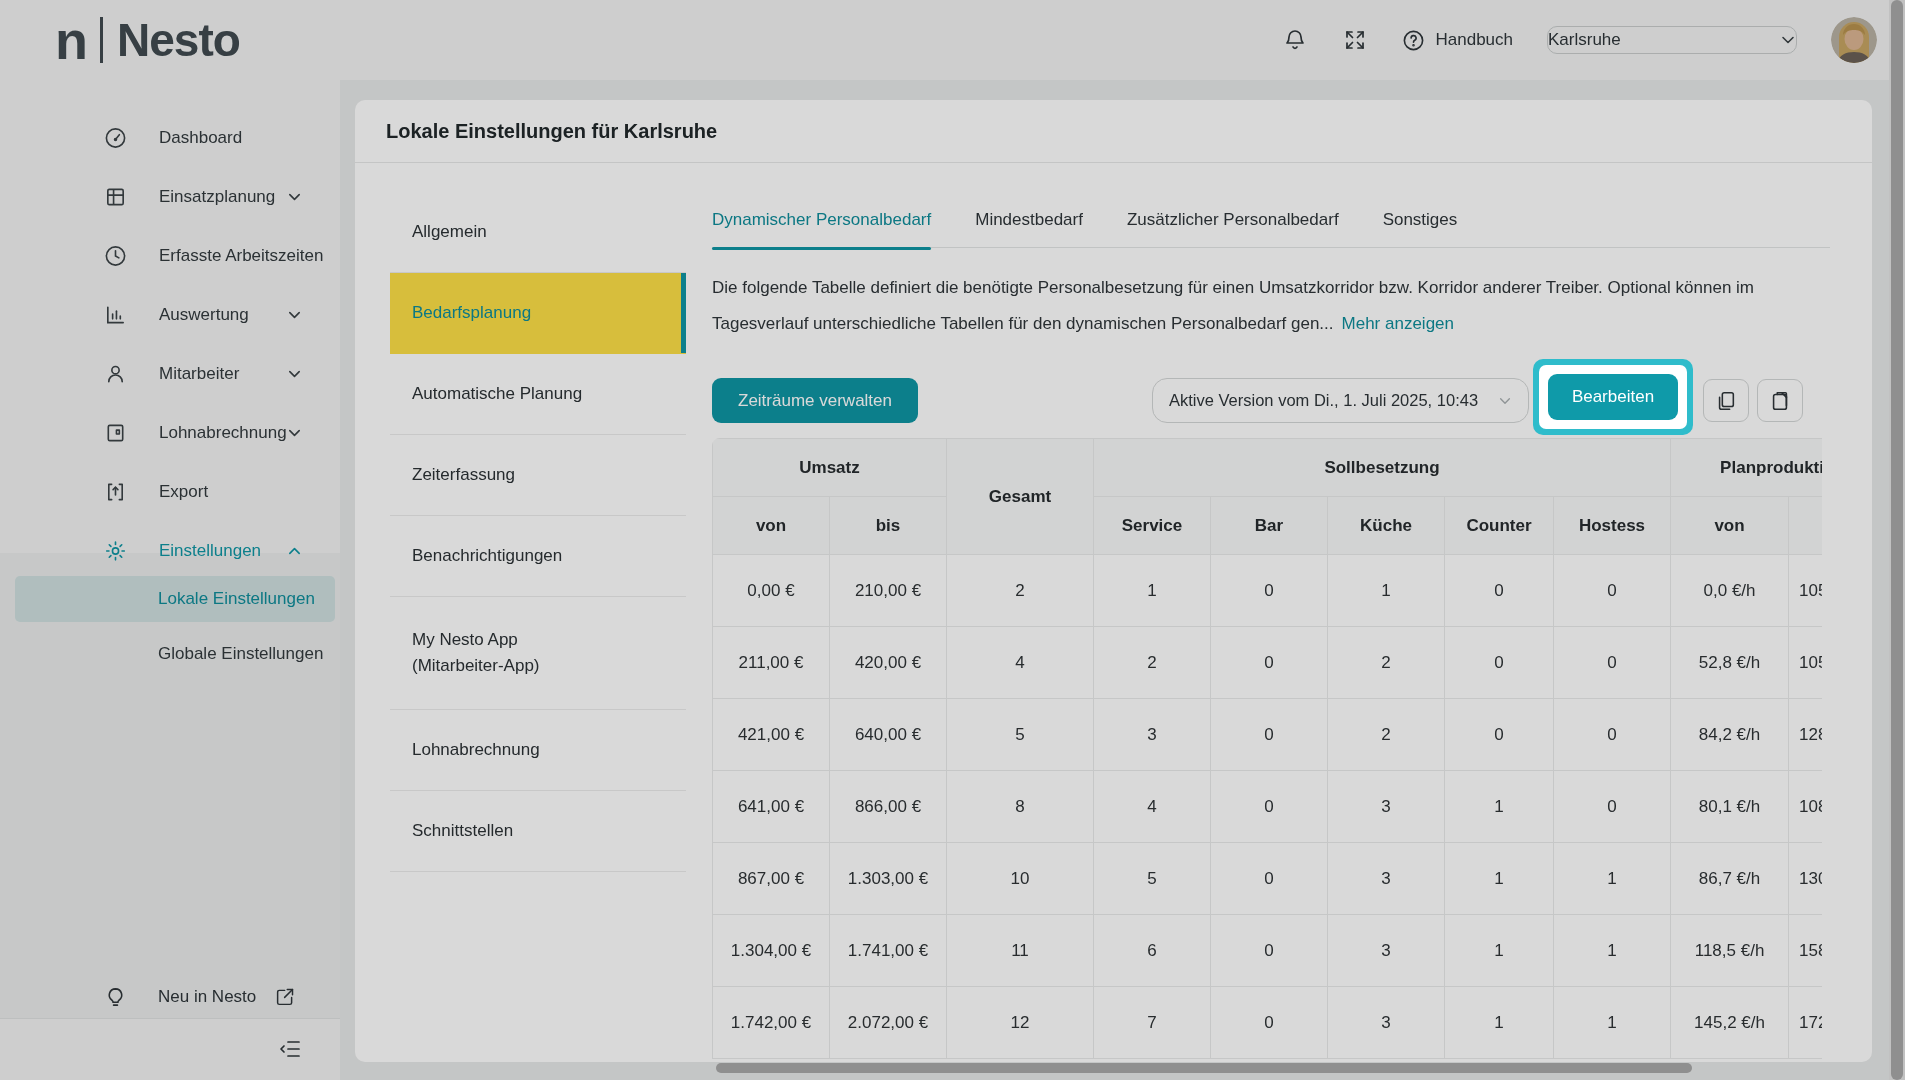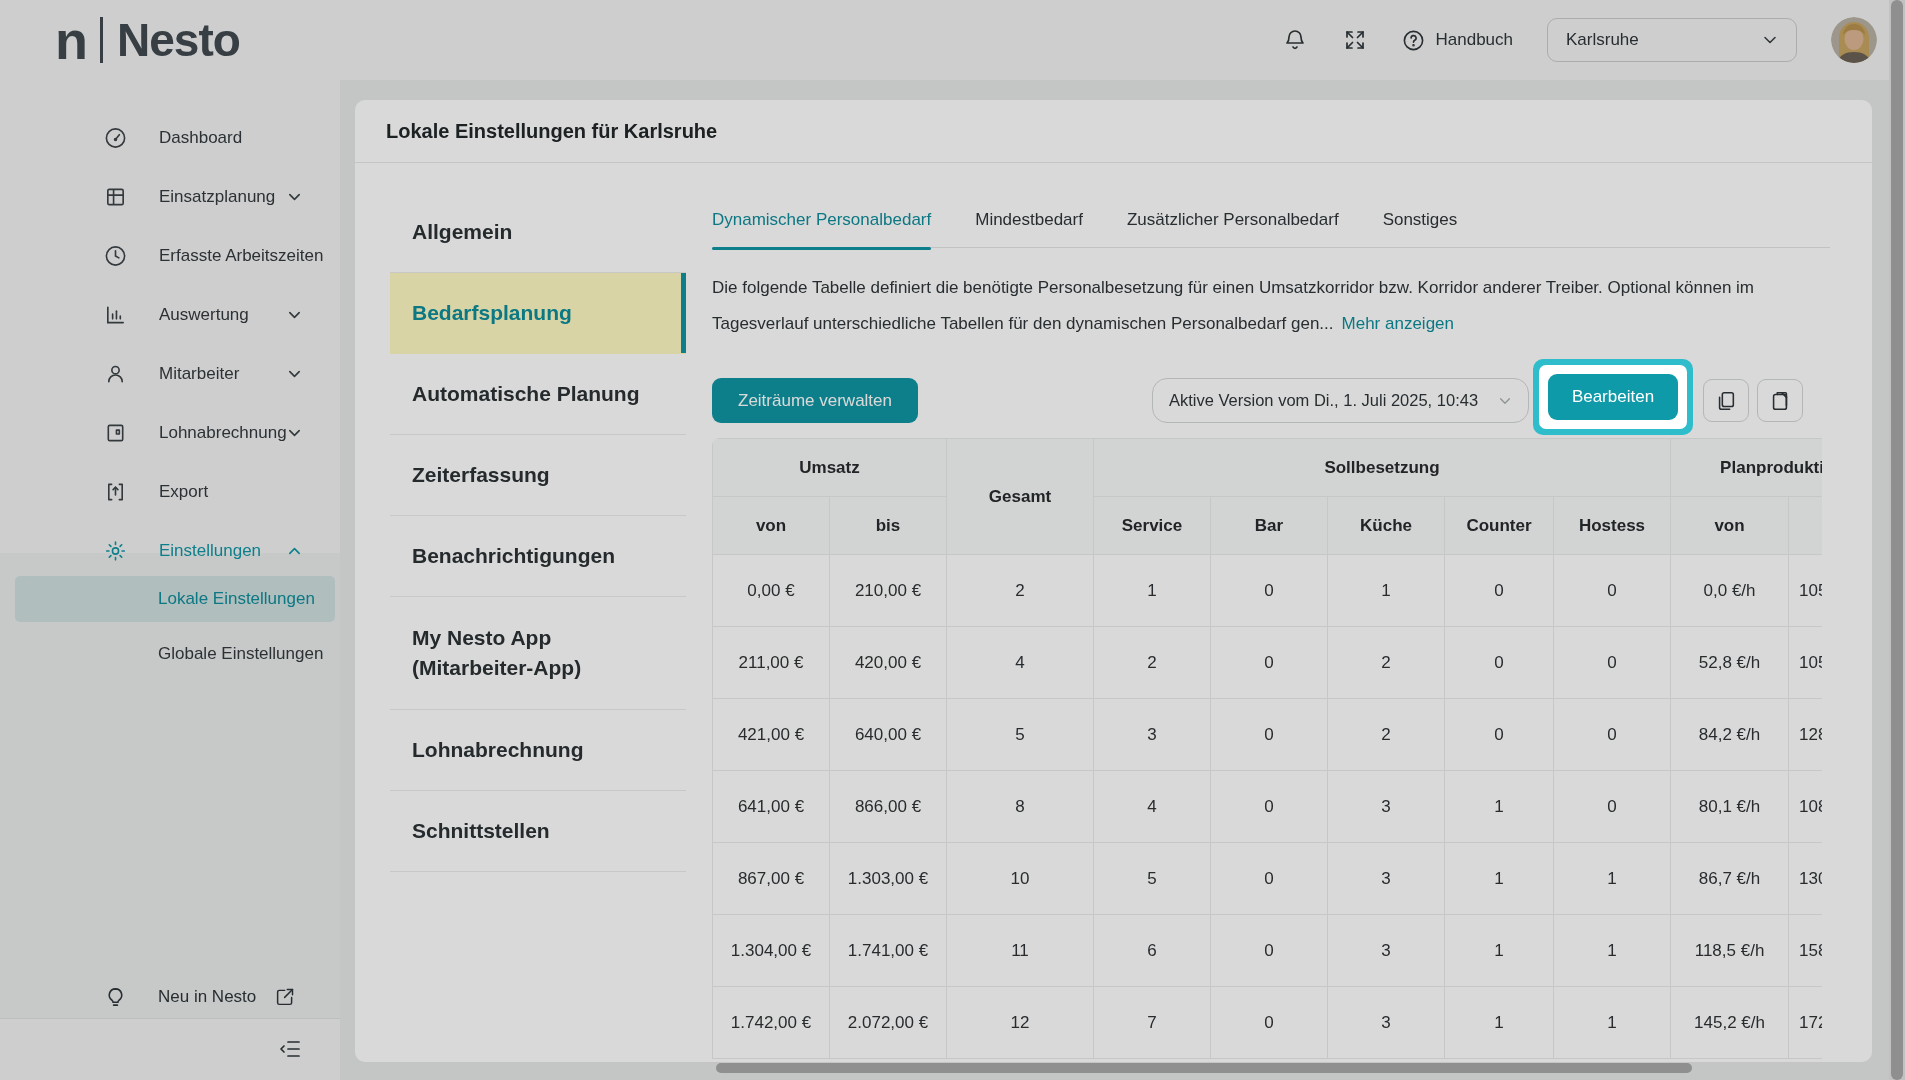--- a/index.html
+++ b/index.html
@@ -10,22 +10,22 @@
   .topbar{position:absolute;left:0;top:0;width:1905px;height:80px;background:#f2f3f3;}
   .logo{position:absolute;left:55px;top:0;height:80px;display:flex;align-items:center;}
   .logo-n{font-size:54px;font-weight:700;line-height:1;
     background:linear-gradient(145deg,#2d9aa0 26%,#414b50 26%);
     -webkit-background-clip:text;background-clip:text;color:transparent;}
   .logo-bar{width:3px;height:46px;background:#414b50;margin:0 14px 0 12px;}
   .logo-name{font-size:46px;font-weight:600;color:#414b50;letter-spacing:-1px;}
   .topbar-right{position:absolute;right:28px;top:0;height:80px;display:flex;align-items:center;gap:34px;}
   .tb-icon{width:26px;height:26px;color:#2f363a;display:flex;align-items:center;justify-content:center;cursor:pointer;}
   .tb-handbuch{display:flex;align-items:center;gap:10px;color:#2f363a;font-size:17px;cursor:pointer;}
-  .loc-select{width:250px;height:44px;border:1px solid #c9cccc;border-radius:10px;display:flex;align-items:center;
-    justify-content:space-between;padding:0 18px;font-size:17px;color:#2f363a;cursor:pointer;background:#f2f3f3;}
+  .loc-select{width:250px;height:28px;border:1px solid #c9cccc;border-radius:10px;display:flex;align-items:center;
+    justify-content:space-between;padding:0 0;font-size:17px;color:#2f363a;cursor:pointer;background:#f2f3f3;}
   .avatar{width:46px;height:46px;border-radius:50%;overflow:hidden;cursor:pointer;flex-shrink:0;}
 
   
   .sidebar{position:absolute;left:0;top:80px;width:340px;height:1000px;background:#f2f3f3;}
   .sidebar-mid{position:absolute;left:0;top:473px;height:465px;width:340px;background:#eaecec;}
   .side-nav{position:absolute;left:0;top:28px;width:340px;}
   .side-item{position:relative;height:59px;display:flex;align-items:center;padding-left:105px;cursor:pointer;
     color:#333a3e;font-size:17px;}
   .side-item .s-icon{position:absolute;left:104px;top:50%;transform:translateY(-50%);width:23px;height:23px;color:#3c4347;}
   .side-item .s-label{margin-left:54px;}
@@ -43,24 +43,24 @@
   .collapse-btn{position:absolute;right:38px;top:18px;width:24px;height:24px;color:#2f363a;cursor:pointer;}
 
   
   .card{position:absolute;left:355px;top:100px;width:1517px;height:962px;background:#ffffff;border-radius:10px;}
   .card-header{position:absolute;left:0;top:0;width:100%;height:63px;border-bottom:1px solid #e7e8e8;
     display:flex;align-items:center;padding-left:31px;}
   .card-title{font-size:20px;font-weight:700;color:#21282b;}
 
   
   .settings-nav{position:absolute;left:35px;top:92px;width:296px;}
-  .sn-item{position:relative;display:flex;align-items:center;padding-left:22px;font-size:21px;color:#2c3236;
-    border-bottom:1px solid #ececec;cursor:pointer;height:81px;font-weight:bold;}
+  .sn-item{position:relative;display:flex;align-items:center;padding-left:22px;font-size:17px;color:#2c3236;
+    border-bottom:1px solid #ececec;cursor:pointer;height:81px;}
   .sn-item.tall{height:113px;flex-direction:column;align-items:flex-start;justify-content:center;gap:6px;}
-  .sn-item.active{background:#fef9c3;color:#0f8d9b;border-bottom-color:transparent;}
+  .sn-item.active{background:#fde047;color:#0f8d9b;border-bottom-color:transparent;}
   .sn-item.active::after{content:"";position:absolute;right:0;top:0;bottom:0;width:5px;background:#0f96a4;}
 
   
   .content{position:absolute;left:357px;top:92px;width:1118px;}
   .tabs{position:relative;display:flex;gap:44px;border-bottom:1px solid #e3e5e5;height:56px;align-items:center;}
   .tab{font-size:17px;color:#2f363a;cursor:pointer;height:56px;display:flex;align-items:center;position:relative;}
   .tab.active{color:#0f8d9b;}
   .tab.active::after{content:"";position:absolute;left:0;right:0;bottom:-2px;height:3px;background:#0f96a4;border-radius:2px;}
   .desc{margin:22px 0 0 0;font-size:17px;color:#2f363a;line-height:36px;}
   .desc a{color:#0f8d9b;text-decoration:none;cursor:pointer;margin-left:8px;}

